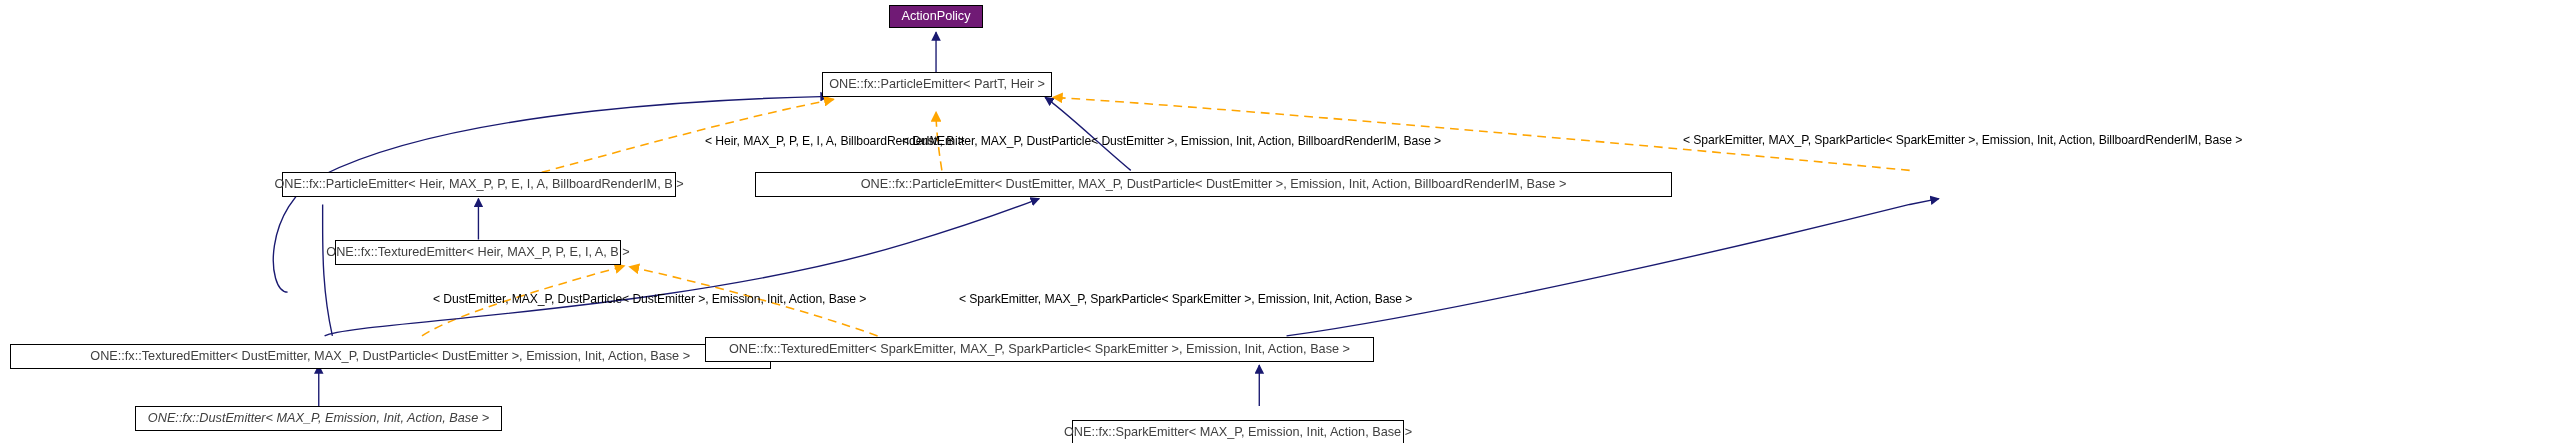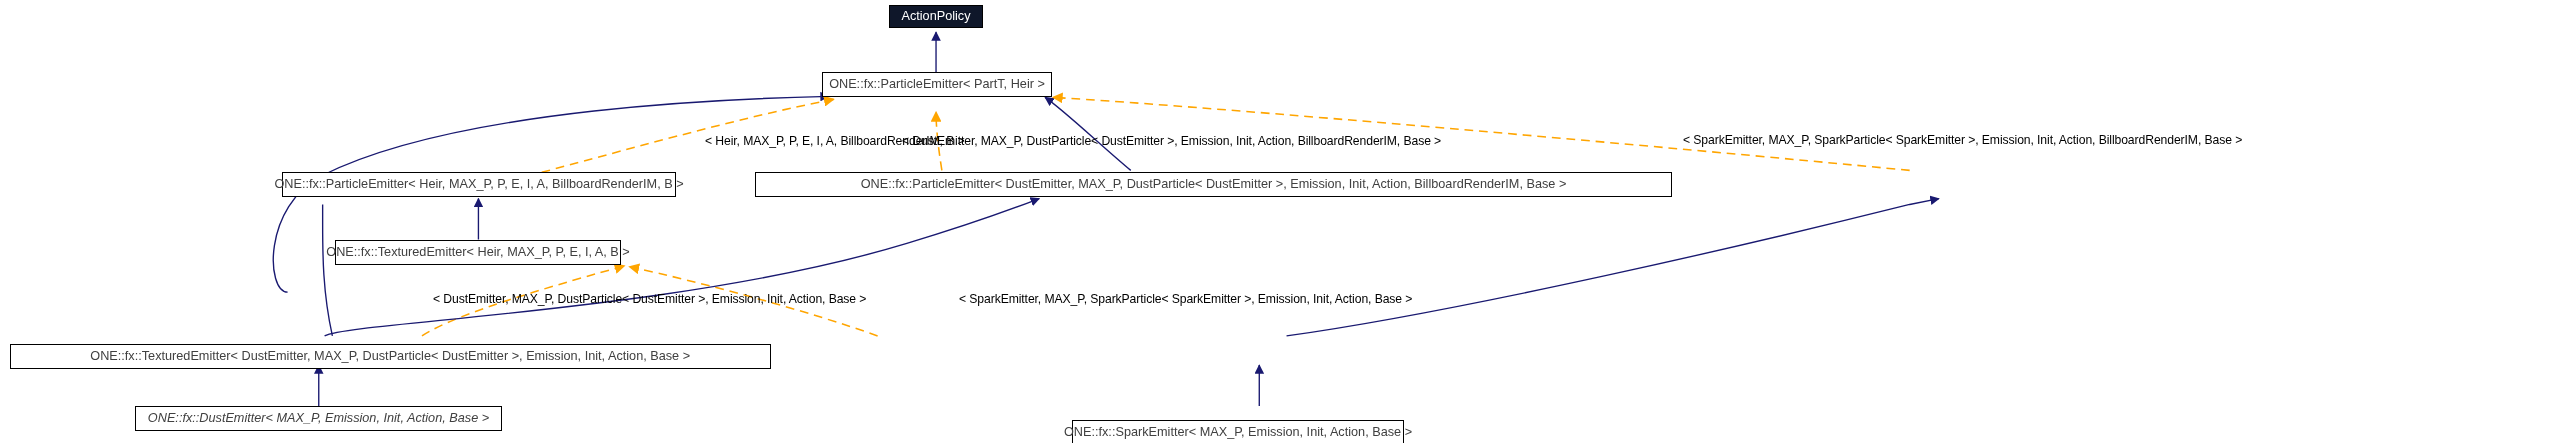--- a/index.html
+++ b/index.html
@@ -36,21 +36,21 @@
   .node.klass {
     border: 1px solid #000000;
     background: #ffffff;
     color: #404040;
     font-size: 12.7px;
     height: 25px;
     padding: 0 6.8px;
   }
   .node.root {
     border: 1px solid #000000;
-    background: #0f172a;
+    background: #701a75;
     color: #ffffff;
     font-size: 12.7px;
     height: 23.4px;
     padding: 0 8.8px;
   }
   .edge-label {
     position: absolute;
     white-space: nowrap;
     font-size: 12.2px;
     color: #000000;
@@ -146,20 +146,23 @@
 
 
   <div class="node klass" style="left:335px; top:240px; width:286px;">
     <span>ONE::fx::TexturedEmitter&lt; Heir, MAX_P, P, E, I, A, B &gt;</span>
   </div>
 
   <div class="node klass" style="left:9.7px; top:344px; width:761px;align-items:center;">
     <span>ONE::fx::TexturedEmitter&lt; DustEmitter, MAX_P, DustParticle&lt; DustEmitter &gt;, Emission, Init, Action, Base &gt;</span>
   </div>
 
+  <div class="node klass" style="left:705px; top:337px; width:669px;">
+    <span>ONE::fx::TexturedEmitter&lt; SparkEmitter, MAX_P, SparkParticle&lt; SparkEmitter &gt;, Emission, Init, Action, Base &gt;</span>
+  </div>
 
   <div class="node klass" style="left:135px; top:406px; width:367px;font-style:italic;">
     <span>ONE::fx::DustEmitter&lt; MAX_P, Emission, Init, Action, Base &gt;</span>
   </div>
 
   <div class="node klass" style="left:1072px; top:420px; width:332px;">
     <span>ONE::fx::SparkEmitter&lt; MAX_P, Emission, Init, Action, Base &gt;</span>
   </div>
 
   <div class="edge-label" style="left:689px; top:135px;margin-left:16px;">&lt; Heir, MAX_P, P, E, I, A, BillboardRenderIM, B &gt;</div>

